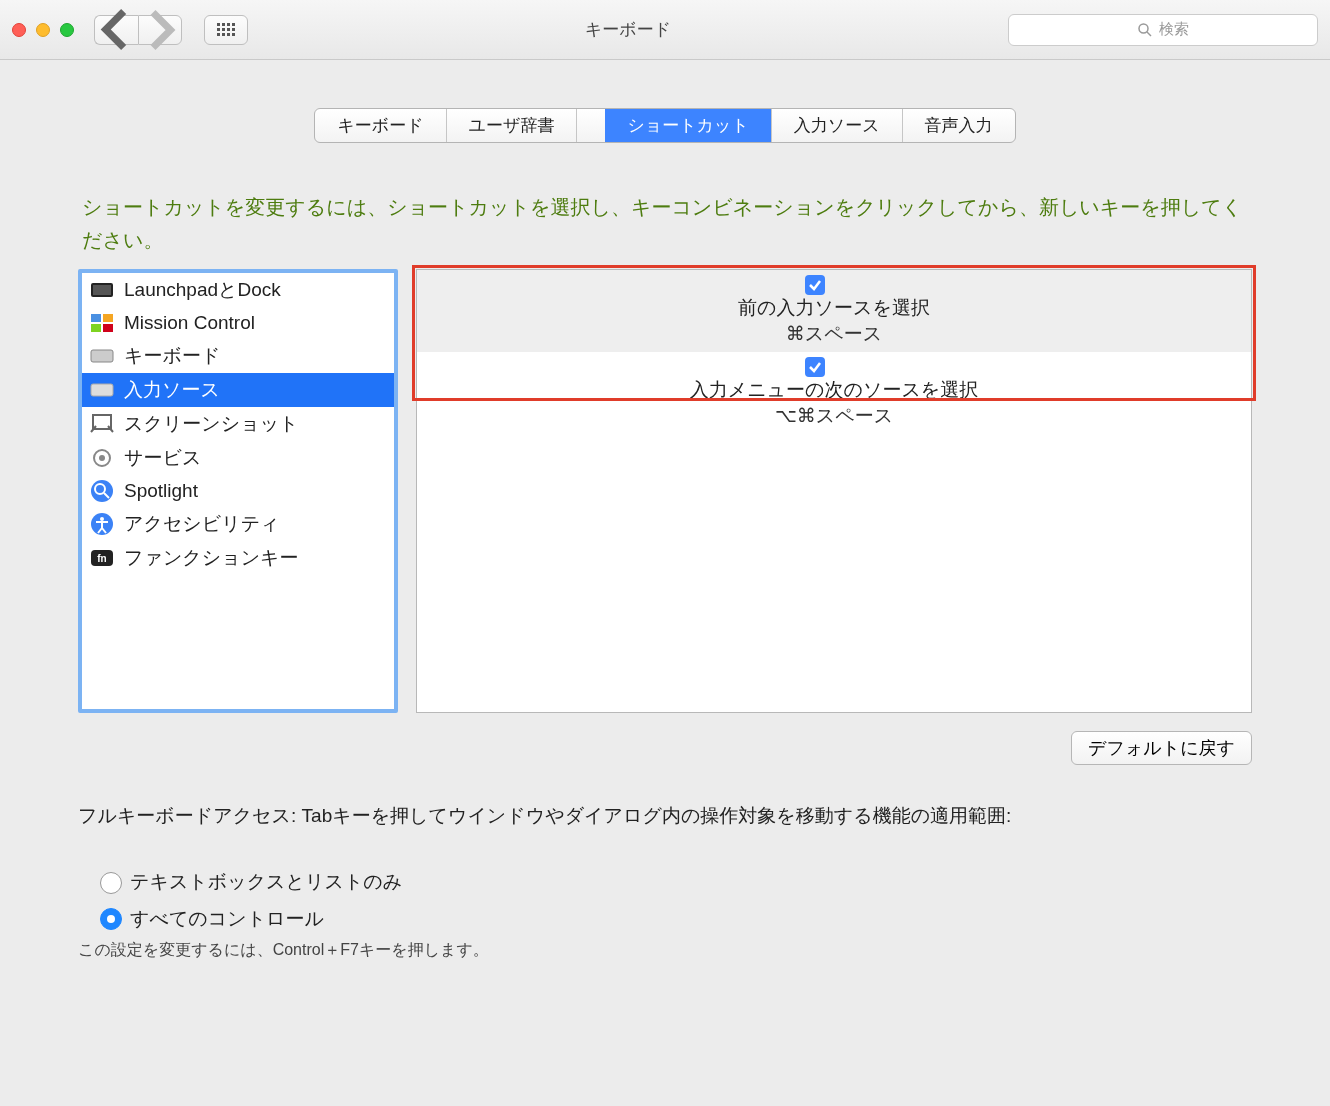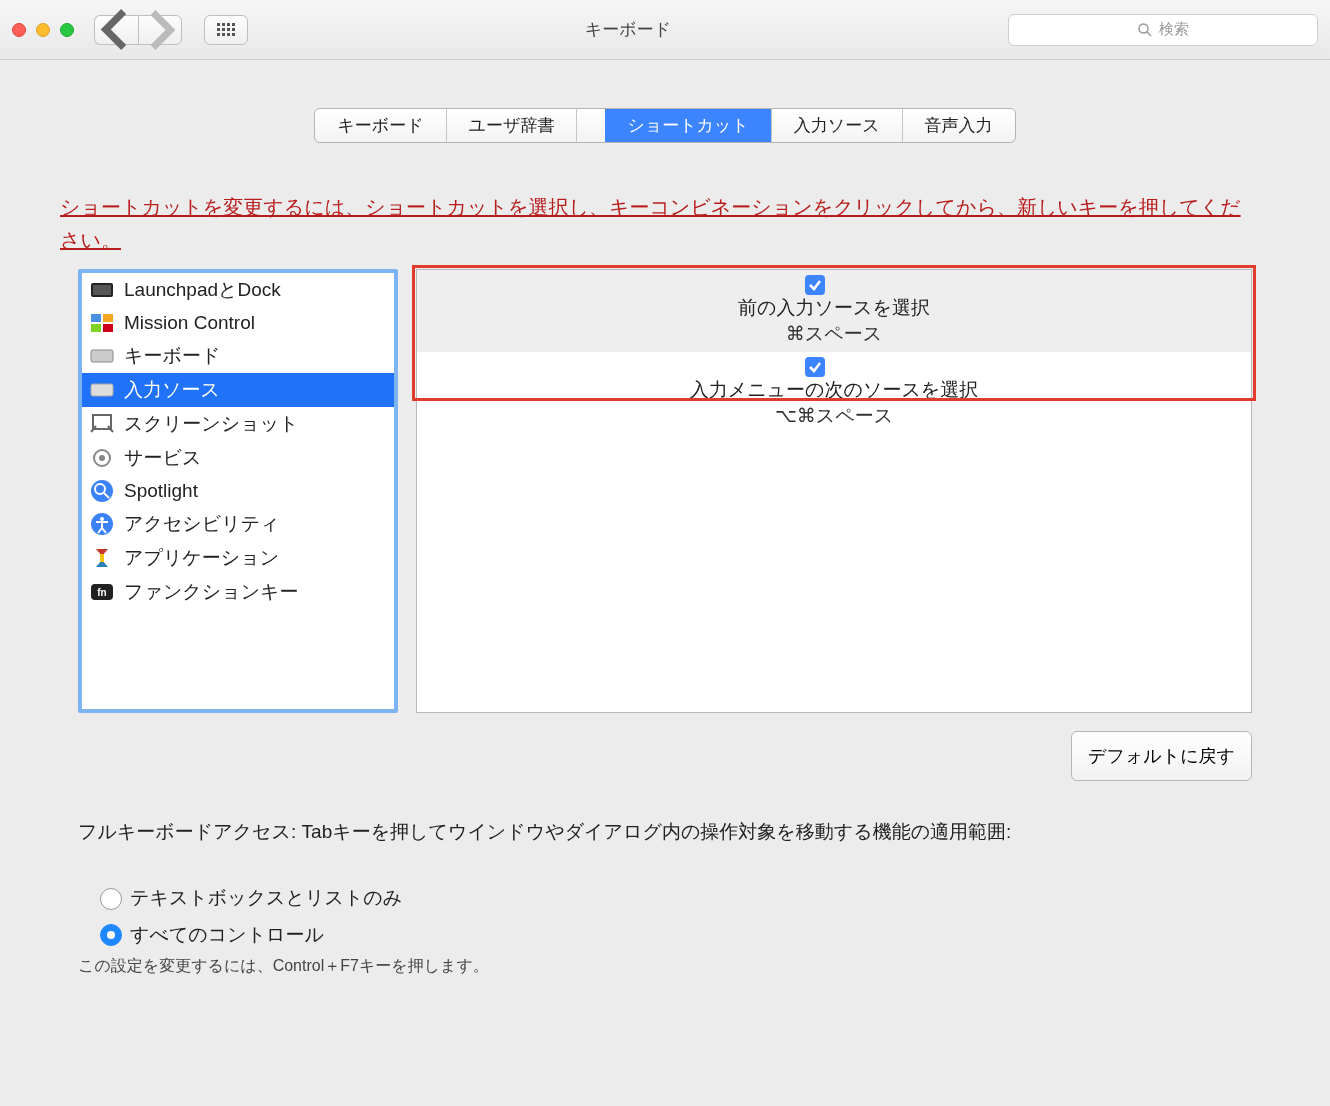--- a/index.html
+++ b/index.html
@@ -62,22 +62,22 @@
   display:flex; border:1px solid #b4b4b4; border-radius:6px; overflow:hidden;
   background: linear-gradient(#fff,#f3f3f3);
 }
 .tab {
   padding: 5px 22px; font-size: 17px; border-right:1px solid #c6c6c6;
 }
 .tab:last-child { border-right:none; }
 .tab.active { background:#3d84ff; color:#fff;margin-left:28px; }
 
 .instruction {
-  margin: 48px 78px 12px 60px;
-  font-size: 20px; line-height: 1.65; color: #b91c1c; text-decoration: underline;
+  margin: 48px 78px 12px 82px;
+  font-size: 20px; line-height: 1.65; color: #4d7c0f;
 }
 
 .panels {
   display:flex; margin: 4px 78px 0 78px; gap:18px;
 }
 .left-panel {
   width: 320px; height: 444px;
   background:#fff; border:4px solid #7cb3f3; border-radius:2px;
   overflow:hidden;
 }
@@ -104,21 +104,21 @@
 .chk {
   width:20px; height:20px; background:#3d84ff; border-radius:4px;
   display:flex; align-items:center; justify-content:center; margin-right: 38px;
 }
 .chk svg { width:14px; height:14px; }
 .sc-label { flex:1; }
 .sc-key { color:#333; }
 
 .defaults-row { display:flex; justify-content:flex-end; margin: 18px 78px 0 0; }
 .btn {
-  padding: 12px 16px; font-size:18px;
+  padding: 4px 16px; font-size:18px;
   background: linear-gradient(#fff,#f2f2f2); border:1px solid #b6b6b6; border-radius:6px;
 }
 
 .bottom-text { margin: 36px 78px 0 78px; font-size:19px; line-height:1.6; }
 .radio-group { margin: 12px 0 0 22px; }
 .radio-row { display:flex; align-items:center; gap:8px; font-size:19px; margin-bottom:6px; }
 .radio { width:22px; height:22px; border-radius:50%; border:1px solid #999; background:#fff; display:flex; align-items:center; justify-content:center; }
 .radio.sel { background:#1f87ff; border-color:#1f87ff; }
 .radio.sel::after { content:""; width:8px; height:8px; border-radius:50%; background:#fff; }
 .hint { margin: 2px 78px 0 78px; font-size:16px; color:#444; }
@@ -254,30 +254,20 @@
             <circle cx="12" cy="12" r="11" fill="#3b82f6"></circle>
             <circle cx="12" cy="7" r="2" fill="#fff"></circle>
             <path d="M6 10 L18 10 M12 10 L12 16 M12 16 L8 21 M12 16 L16 21" stroke="#fff" stroke-width="2"></path>
           </svg>
         </span>
       <span>アクセシビリティ</span>
     </div>
     <div class="cat-item">
       <span class="cat-icon">
           <svg viewBox="0 0 24 24">
-            <path d="M6 3 L12 10 L18 3" fill="#c0392b"></path>
-            <path d="M6 21 L12 14 L18 21" fill="#2980b9"></path>
-            <rect x="10" y="8" width="4" height="8" fill="#f1c40f"></rect>
-          </svg>
-        </span>
-      <span>アプリケーション</span>
-    </div>
-    <div class="cat-item">
-      <span class="cat-icon">
-          <svg viewBox="0 0 24 24">
             <rect x="1" y="4" width="22" height="16" rx="4" fill="#222"></rect>
             <text x="12" y="16" font-size="10" fill="#fff" text-anchor="middle" font-weight="bold">fn</text>
           </svg>
         </span>
       <span>ファンクションキー</span>
     </div>
   </div>
 
   <div class="right-panel">
     <div class="highlight-box"></div>

